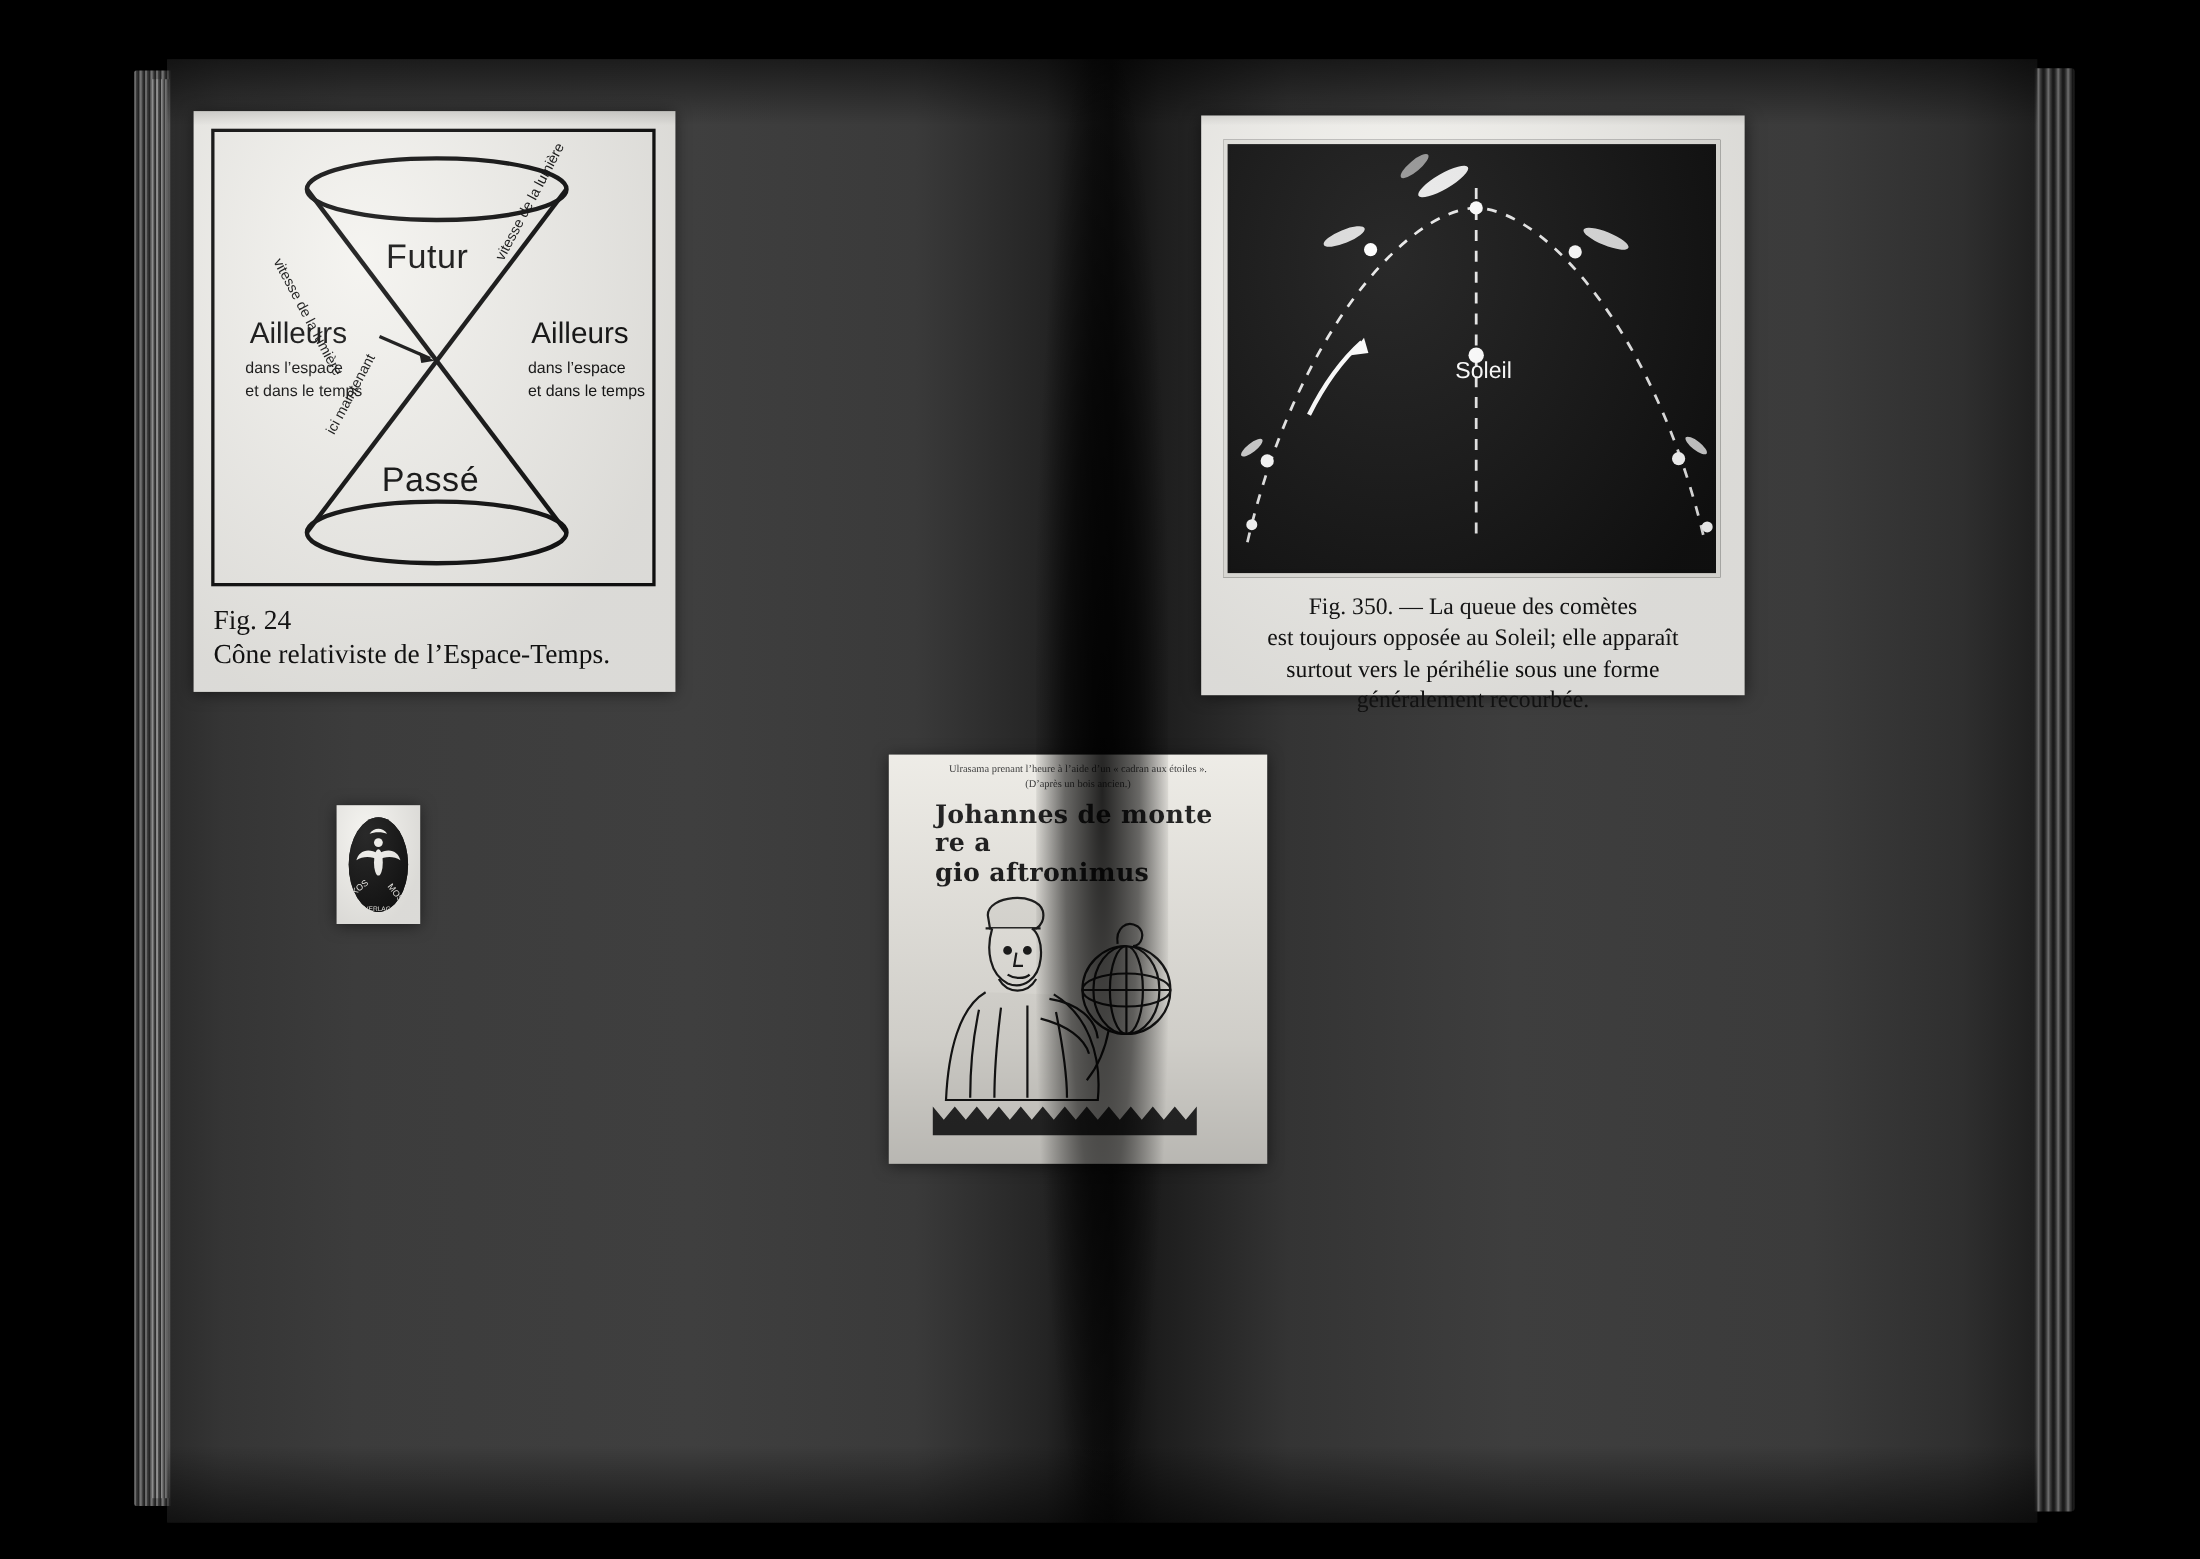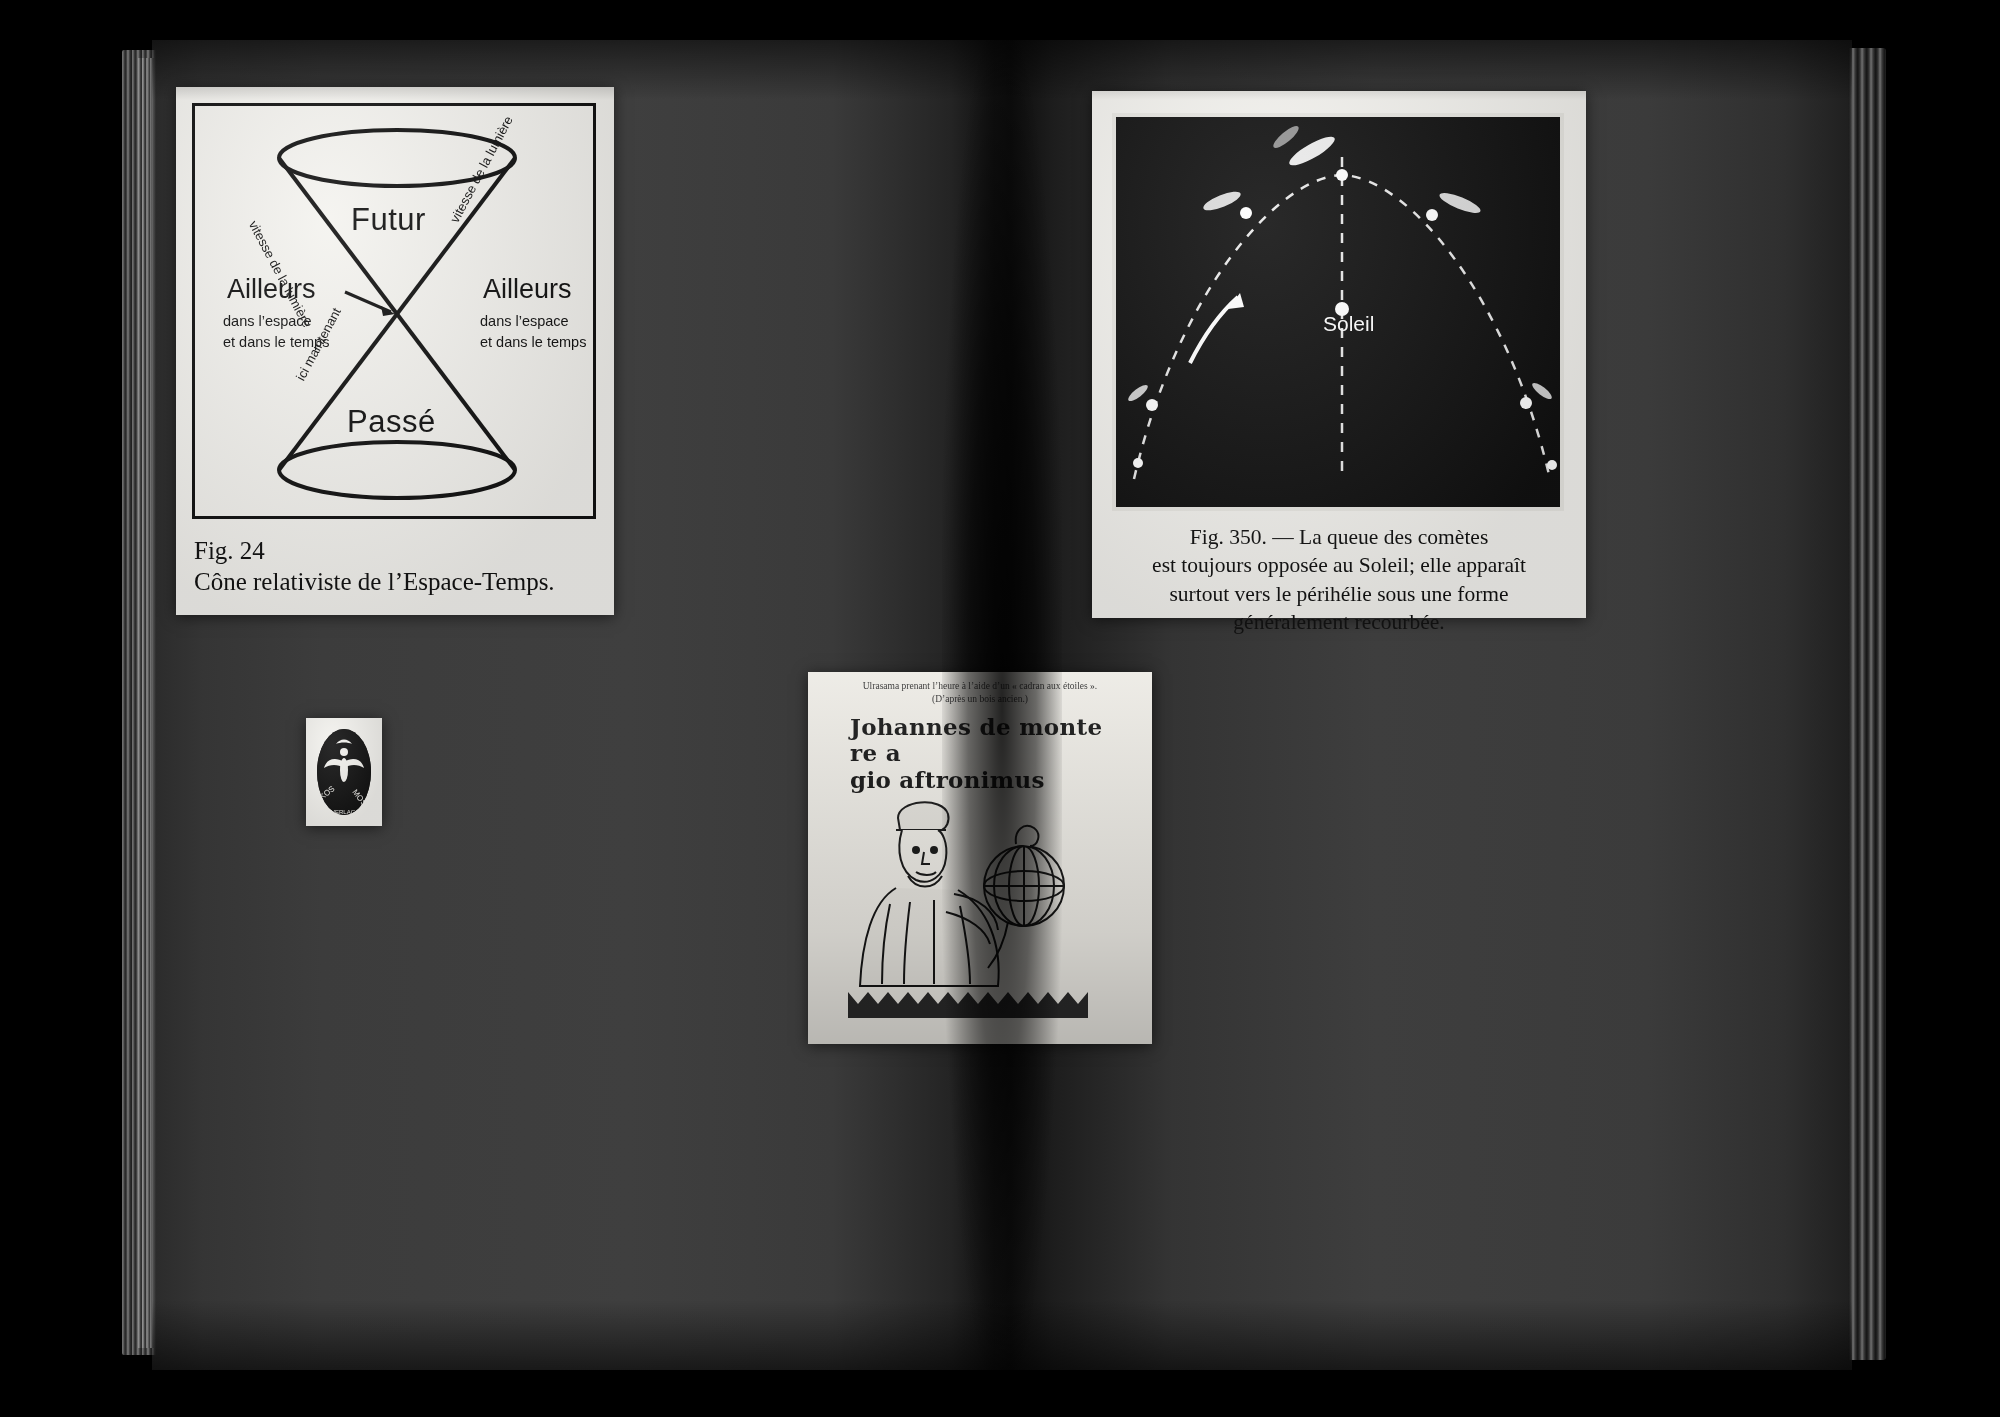--- a/index.html
+++ b/index.html
@@ -12,21 +12,21 @@
     height: 1417px;
     position: relative;
     overflow: hidden;
     font-family: "Liberation Serif", serif;
   }
 
   
   .book {
     position: absolute;
     left: 152px;
-    top: 40px;
+    top: 54px;
     width: 1700px;
     height: 1330px;
     background: linear-gradient(90deg,
         #2b2b2b 0%,
         #353535 3%,
         #3c3c3c 10%,
         #3f3f3f 28%,
         #3a3a3a 40%,
         #242424 47%,
         #101010 49.5%,

